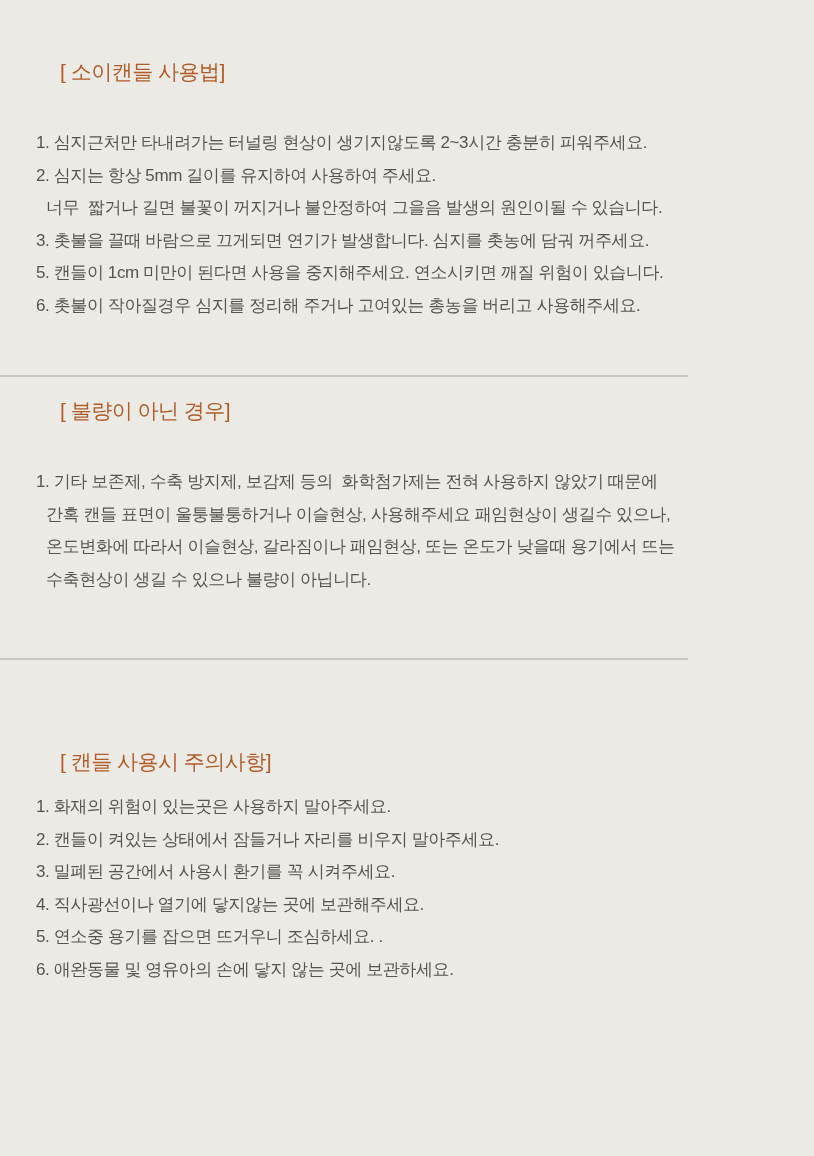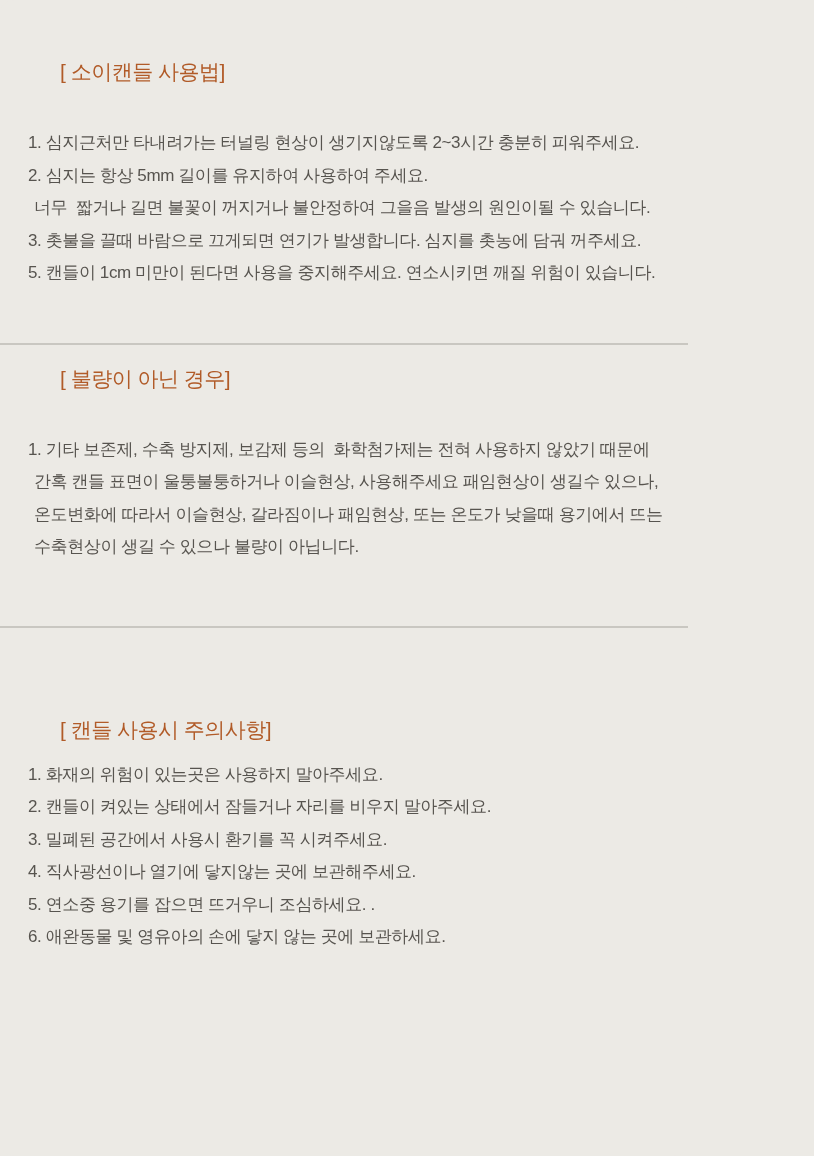--- a/index.html
+++ b/index.html
@@ -23,25 +23,25 @@
     color: #B15B28;
     line-height: 27px;
     white-space: pre-wrap;
   }
   .m-top-1 { margin-top: 58px; }
   .lines { margin-top: 42px; }
   .line {
     font-size: 17px;
     color: #57544F;
     line-height: 32.5px;
-    padding-left: 28px;
+    padding-left: 36px;
     letter-spacing: -0.4px;
     white-space: pre-wrap;
   }
-  .line.cont { padding-left: 34px; }
+  .line.cont { padding-left: 46px; }
   .divider {
     border: none;
     border-top: 2px solid #C9C7C1;
     margin: 0;
   }
   .divider-1 { margin-top: 53px; }
   .divider-2 { margin-top: 62px; }
   .sec2-title { margin-top: 20px; }
   .sec3-title { margin-top: 88px; }
   .lines-3 { margin-top: 16px; }
@@ -52,20 +52,21 @@
 <div class="page">
 
   <section>
     <h2 class="sec-title m-top-1">[ 소이캔들 사용법]</h2>
     <div class="lines">
       <div class="line">1. 심지근처만 타내려가는 터널링 현상이 생기지않도록 2~3시간 충분히 피워주세요.</div>
       <div class="line">2. 심지는 항상 5mm 길이를 유지하여 사용하여 주세요.</div>
       <div class="line cont">너무  짧거나 길면 불꽃이 꺼지거나 불안정하여 그을음 발생의 원인이될 수 있습니다.</div>
       <div class="line">3. 촛불을 끌때 바람으로 끄게되면 연기가 발생합니다. 심지를 촛농에 담궈 꺼주세요.</div>
       <div class="line">5. 캔들이 1cm 미만이 된다면 사용을 중지해주세요. 연소시키면 깨질 위험이 있습니다.</div>
+      <div class="line">6. 촛불이 작아질경우 심지를 정리해 주거나 고여있는 총농을 버리고 사용해주세요.</div>
     </div>
   </section>
 
   <hr class="divider divider-1">
 
   <section>
     <h2 class="sec-title sec2-title">[ 불량이 아닌 경우]</h2>
     <div class="lines">
       <div class="line">1. 기타 보존제, 수축 방지제, 보감제 등의  화학첨가제는 전혀 사용하지 않았기 때문에</div>
       <div class="line cont">간혹 캔들 표면이 울퉁불퉁하거나 이슬현상, 사용해주세요 패임현상이 생길수 있으나,</div>

